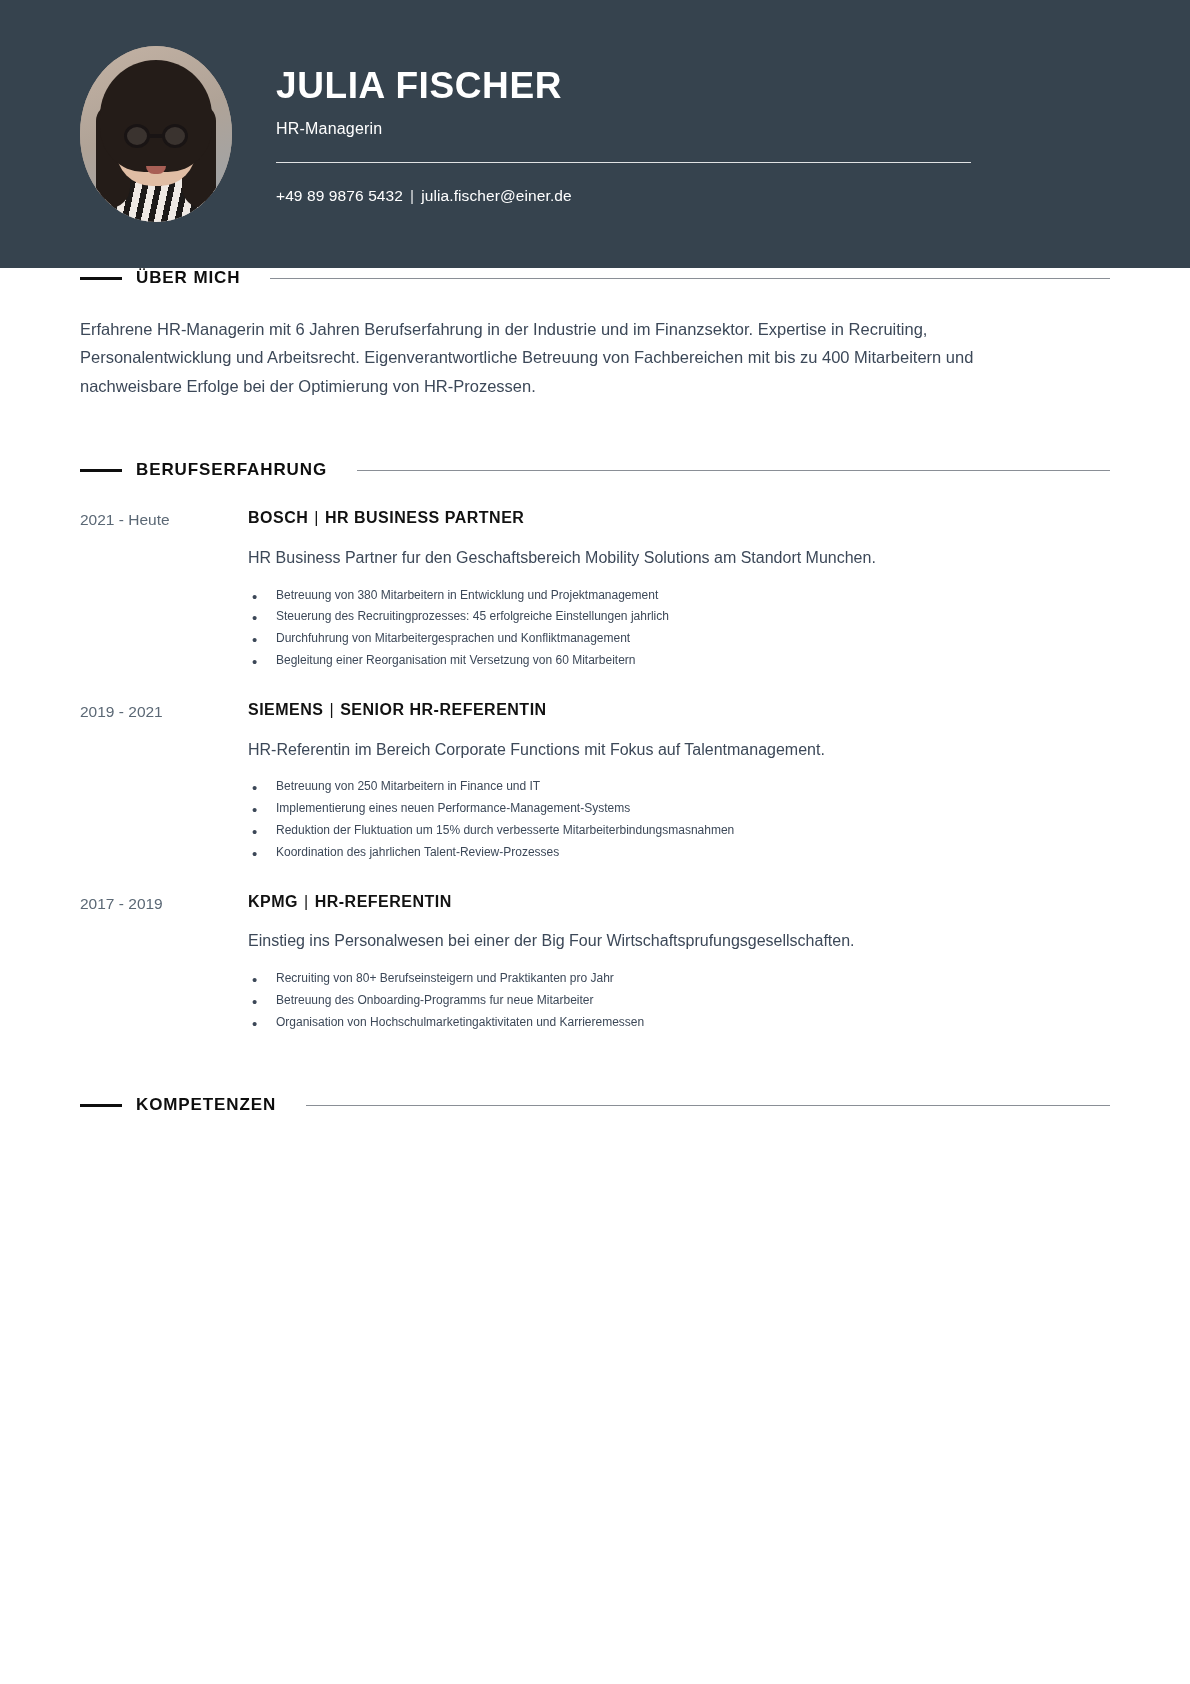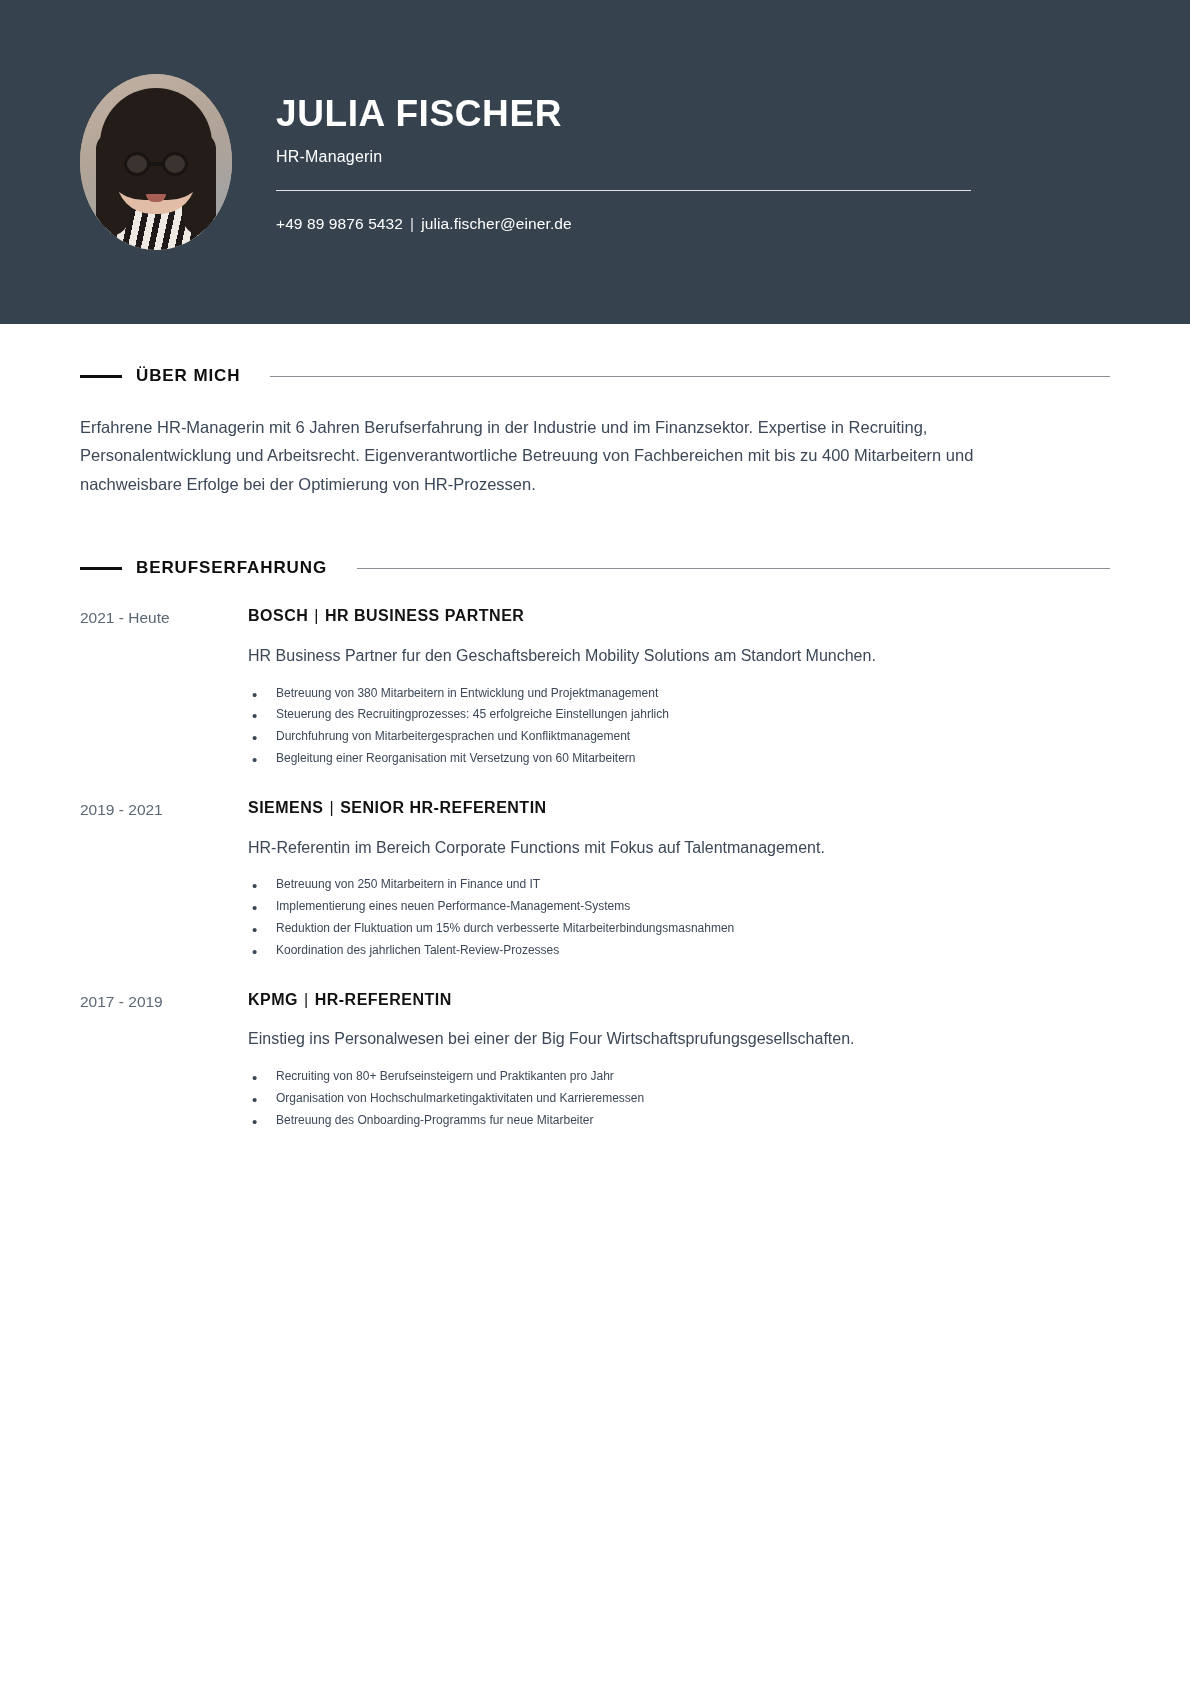--- a/index.html
+++ b/index.html
@@ -20,21 +20,21 @@
     position: relative;
     width: 1190px;
     height: 1684px;
     background: #ffffff;
     overflow: hidden;
   }
 
   
   .header {
     position: relative;
-    height: 324px;
+    height: 268px;
     background: #36434e;
     display: flex;
     align-items: center;
     padding-left: 80px;
   }
 
   .avatar {
     width: 152px;
     height: 176px;
     border-radius: 50%;
@@ -252,21 +252,21 @@
     position: absolute;
     left: 4px;
     top: -2px;
     font-size: 15px;
     color: #3c4858;
   }
 
   .gap-edu   { margin-top: 46px; }
   .gap-exp   { margin-top: 60px; }
   .gap-komp  { margin-top: 62px; }
-  .gap-about { margin-top: 42px; }
+  .gap-about { }
 </style>
 </head>
 <body>
 
 <div class="page">
 
   <div class="header">
 
     <div class="avatar">
       <div class="av-bg"></div>
@@ -345,22 +345,29 @@
 
       <div class="entry">
         <div class="entry-date">2017 - 2019</div>
         <div class="entry-body">
           <div class="entry-title">
             <span>KPMG</span><span class="bar">|</span><span>HR-REFERENTIN</span>
           </div>
           <div class="entry-desc">Einstieg ins Personalwesen bei einer der Big Four Wirtschaftsprufungsgesellschaften.</div>
           <ul class="bullets">
             <li>Recruiting von 80+ Berufseinsteigern und Praktikanten pro Jahr</li>
+            <li>Betreuung des Onboarding-Programms fur neue Mitarbeiter</li>
             <li>Organisation von Hochschulmarketingaktivitaten und Karrieremessen</li>
-            <li>Betreuung des Onboarding-Programms fur neue Mitarbeiter</li>
           </ul>
         </div>
       </div>
     </div>
 
+    <div class="section gap-komp">
+      <div class="sec-head">
+        <span class="sec-dash"></span>
+        <span class="sec-title">KOMPETENZEN</span>
+        <span class="sec-line"></span>
+      </div>
+    </div>
 
   </div>
 </div>
 
 </body></html>

